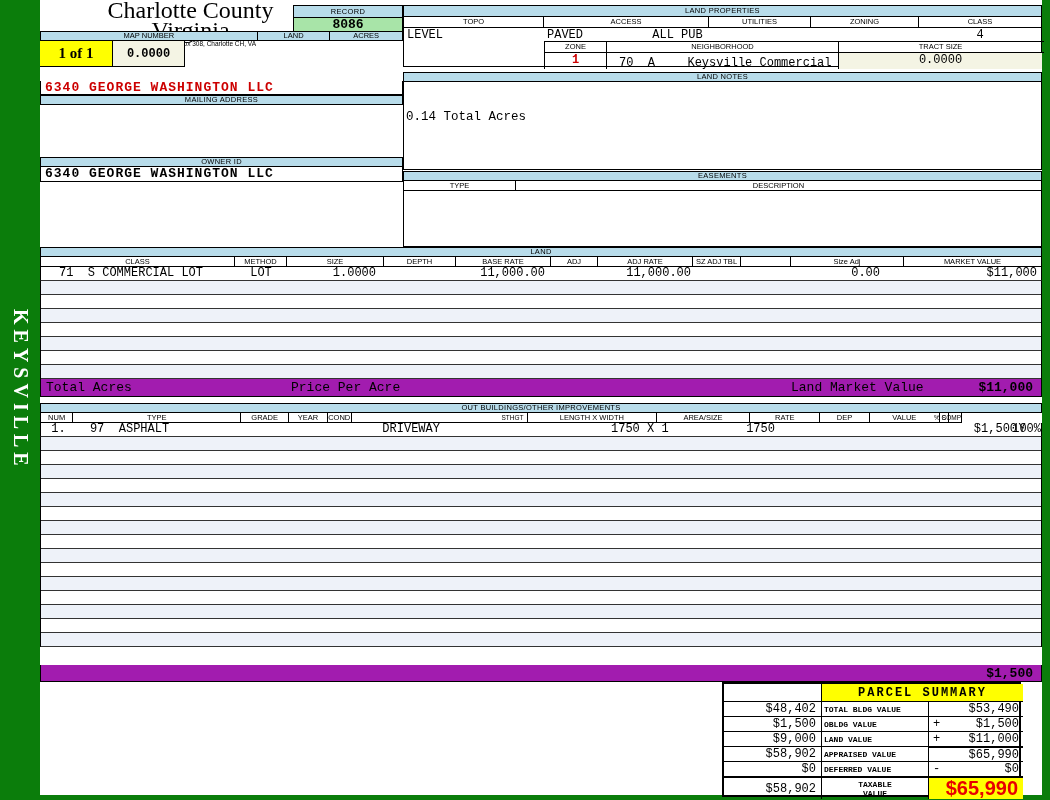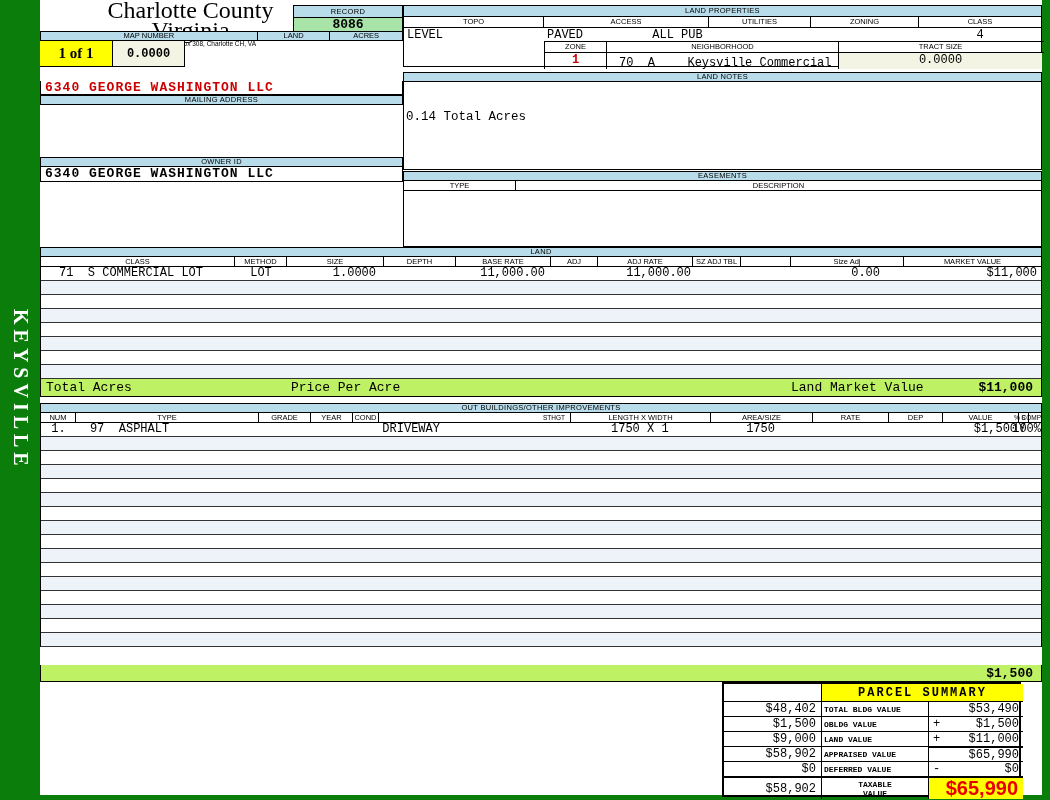--- a/index.html
+++ b/index.html
@@ -16,21 +16,21 @@
   .mono{font-family:"Liberation Mono",monospace;}
   .pre{white-space:pre;}
   .val{font-size:12px;line-height:14px;}
   .stripe{height:14px;border-bottom:1px solid #333;box-sizing:border-box;background:#eef2f9;}
   .stripe.alt{background:#fff;}
   .datarow{display:flex;border-left:1px solid #000;border-right:1px solid #000;
            border-bottom:1px solid #333;background:#fff;}
   .dcell{box-sizing:border-box;overflow:visible;white-space:pre;font-family:"Liberation Mono",monospace;
          font-size:12px;line-height:13px;}
   .sideborders{border-left:1px solid #000;border-right:1px solid #000;}
-  .totrow{background:#bef264;border:1px solid #000;border-top:none;position:relative;
+  .totrow{background:#a21caf;border:1px solid #000;border-top:none;position:relative;
           font-family:"Liberation Mono",monospace;font-size:13px;line-height:17px;}
   .yellow{background:#ffff00;}
   .cream{background:#f4f4e4;}
   
   #summary{border:2px solid #000;background:#fff;display:grid;
            grid-template-columns:97px 107px 95px;grid-template-rows:17px 15px 15px 15px 15px 15px 23px;}
   .ps{box-sizing:border-box;border-left:1px solid #000;border-top:1px solid #000;
       display:flex;align-items:center;overflow:hidden;}
   .ps.first-col{border-left:none;}
   .ps.first-row{border-top:none;}
@@ -163,21 +163,21 @@
         <div class="stripe"></div>
       </div>
     <div class="abs totrow" style="left:0;top:379px;width:1002px;height:18px;">
       <span style="position:absolute;left:5px;">Total Acres</span>
       <span style="position:absolute;left:250px;">Price Per Acre</span>
       <span style="position:absolute;left:750px;">Land Market Value</span>
       <span style="position:absolute;right:8px;font-weight:bold;">$11,000</span>
     </div>
 
     <div class="abs bar" style="left:0;top:403px;width:1002px;height:10px;">OUT BUILDINGS/OTHER IMPROVEMENTS</div>
-    <div class="abs hdrrow" style="left:0;top:413px;width:1002px;height:10px;border-top:none;">
+    <div class="abs hdrrow" style="left:0;top:413px;width:922px;height:10px;border-top:none;">
       <div class="hdrcell" style="width:35px;">NUM</div>
       <div class="hdrcell" style="width:183px;">TYPE</div>
       <div class="hdrcell" style="width:52px;">GRADE</div>
       <div class="hdrcell" style="width:42px;">YEAR</div>
       <div class="hdrcell" style="width:26px;">COND</div>
       <div class="hdrcell" style="width:159px;margin-top:41px;">NOTES</div>
       <div class="hdrcell" style="width:33px;font-size:6.5px;">STHGT</div>
       <div class="hdrcell" style="width:140px;">LENGTH X WIDTH</div>
       <div class="hdrcell" style="width:102px;">AREA/SIZE</div>
       <div class="hdrcell" style="width:76px;">RATE</div>

